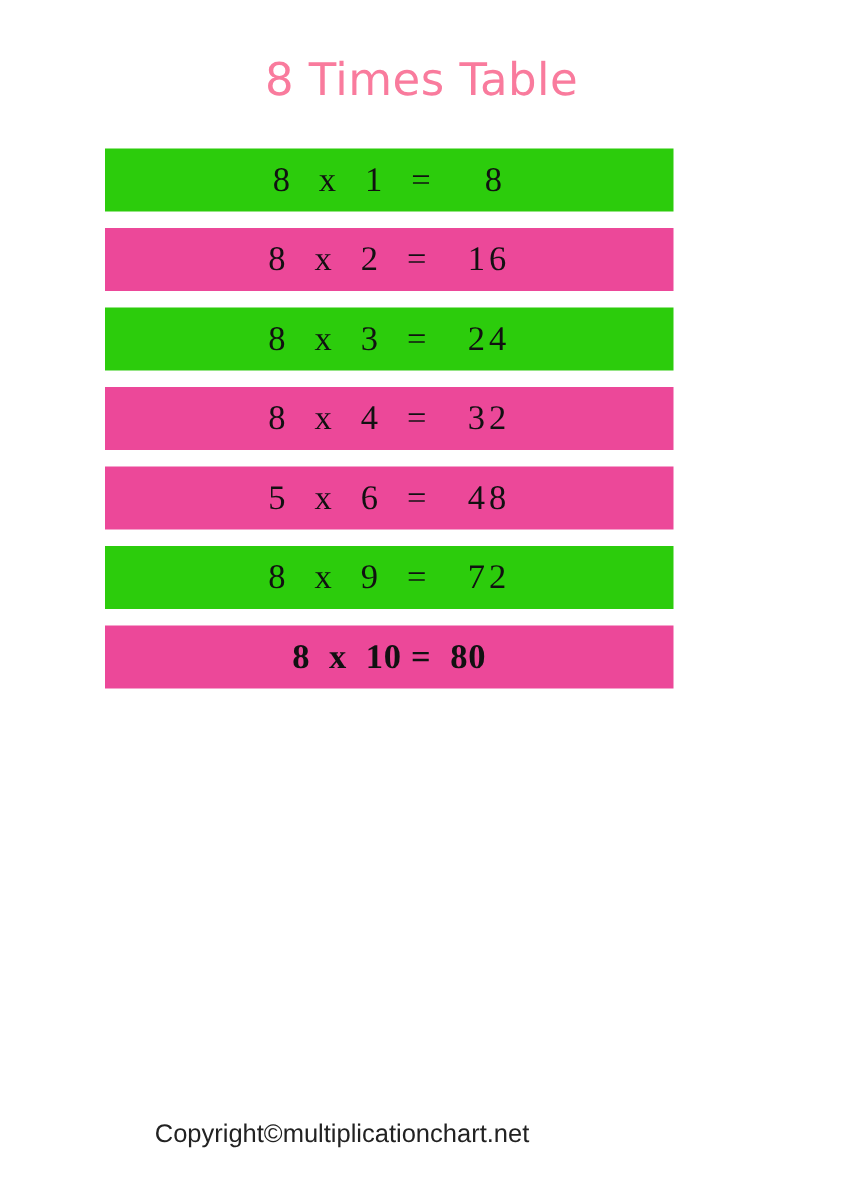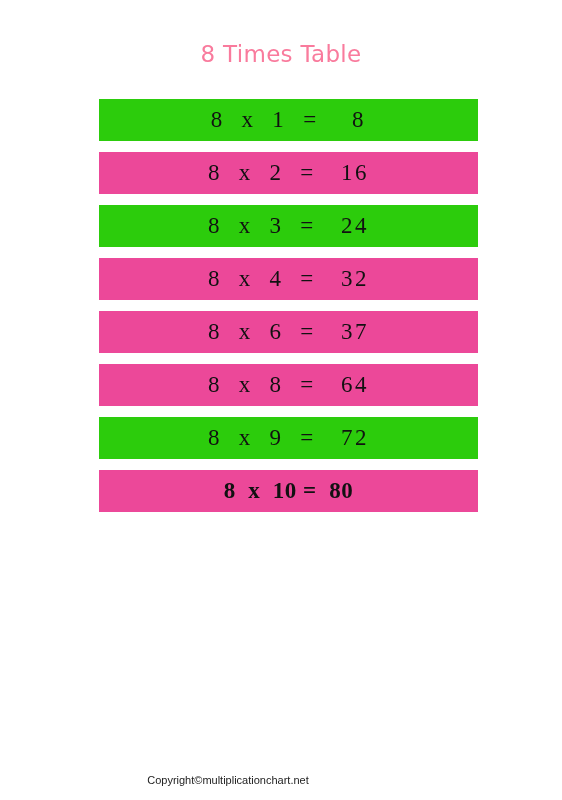--- a/index.html
+++ b/index.html
@@ -20,30 +20,30 @@
     position: relative;
     box-sizing: border-box;
   }
   .page-title {
     position: absolute;
     top: 34px;
     left: 0;
     width: 562px;
     text-align: center;
     font-family: "DejaVu Sans", sans-serif;
-    font-size: 23px;
+    font-size: 30px;
     font-weight: 400;
     color: #f97b9d;
     letter-spacing: 0.3px;
     line-height: 40px;
   }
   .rows {
     position: absolute;
     top: 99px;
-    left: 99px;
+    left: 70px;
     width: 379px;
   }
   .row {
     width: 379px;
     height: 42px;
     margin-bottom: 11px;
     display: flex;
     align-items: center;
     justify-content: center;
     box-sizing: border-box;
@@ -70,24 +70,23 @@
   .row.narrow .row-text {
     letter-spacing: 2.6px;
   }
   .footer {
     position: absolute;
     top: 749px;
     left: 0;
     width: 456px;
     text-align: center;
     font-family: "Liberation Sans", sans-serif;
-    font-size: 11px;
+    font-size: 17px;
     color: #222222;
     line-height: 14px;
-    margin-top: 24px;
   }
 </style>
 </head>
 <body>
 
 <div class="page">
 
   <div class="page-title">8 Times Table</div>
 
   <div class="rows">
@@ -97,24 +96,21 @@
       <div class="row light narrow">
         <span class="row-text">8  x  2  =   16</span>
       </div>
       <div class="row dark narrow">
         <span class="row-text">8  x  3  =   24</span>
       </div>
       <div class="row light narrow">
         <span class="row-text">8  x  4  =   32</span>
       </div>
       <div class="row light narrow">
-        <span class="row-text">8  x  6  =   37</span>
-      </div>
-      <div class="row light narrow">
-        <span class="row-text">8  x  8  =   64</span>
+        <span class="row-text">5  x  6  =   48</span>
       </div>
       <div class="row dark narrow">
         <span class="row-text">8  x  9  =   72</span>
       </div>
       <div class="row light wide">
         <span class="row-text">8  x  10 =  80</span>
       </div>
     </div>
 
   <div class="footer">Copyright©multiplicationchart.net</div>

